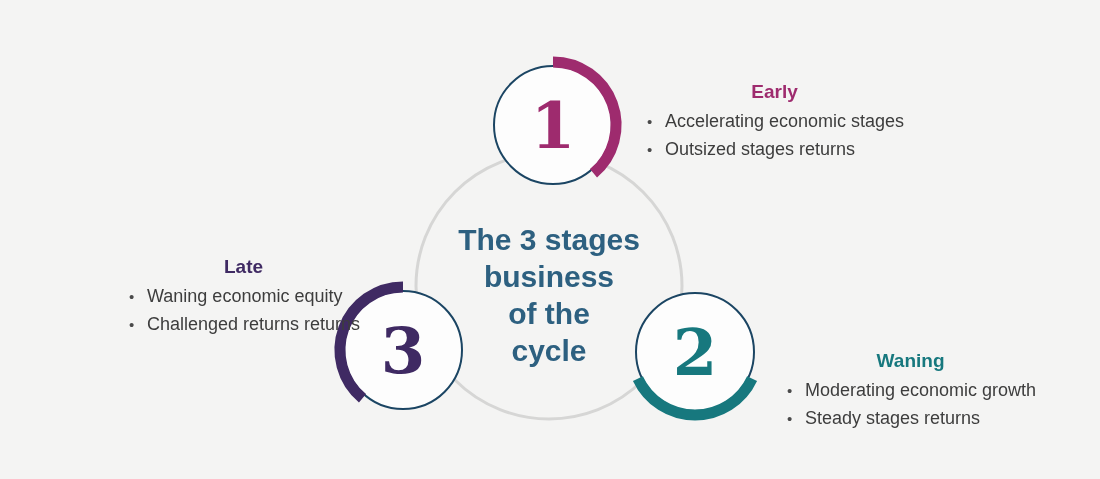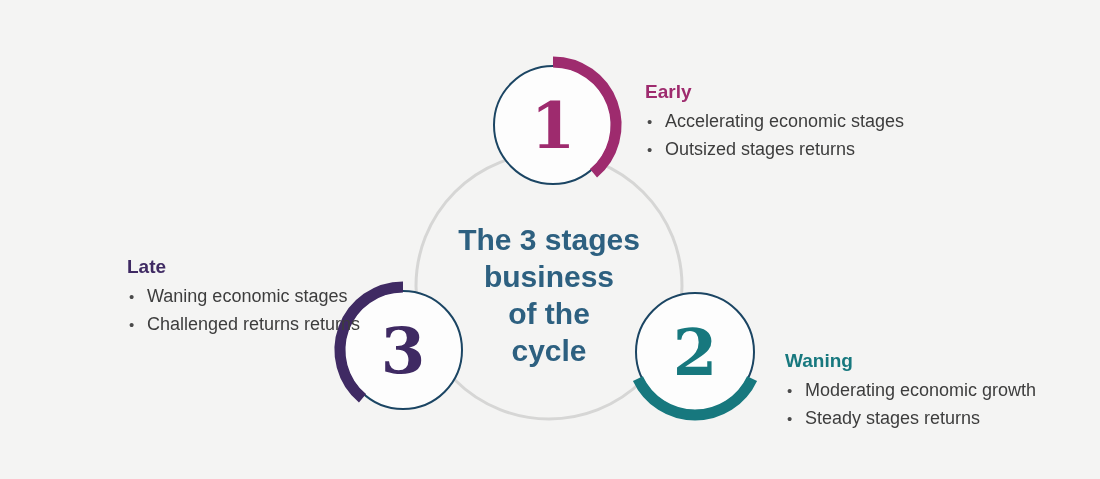--- a/index.html
+++ b/index.html
@@ -9,21 +9,21 @@
     background:#f4f4f3;overflow:hidden;
   }
   .diagram-svg{position:absolute;left:0;top:0;}
   .circle-number{
     font-family:"DejaVu Serif",serif;
     font-weight:bold;
     font-size:64px;
   }
   .stage-block{position:absolute;}
   .stage-label{
-    font-size:19px;font-weight:bold;line-height:22px;margin-bottom:5px;
+    font-size:19px;font-weight:bold;line-height:22px;margin-bottom:5px;text-align:center;
   }
   .bullet-row{display:flex;align-items:flex-start;line-height:27.5px;}
   .bullet-dot{
     font-size:15px;color:#4a4a4a;width:18px;flex:0 0 18px;
     text-align:left;padding-left:2px;
   }
   .bullet-text{font-size:18px;color:#3d3d3d;white-space:nowrap;}
   .center-title{
     position:absolute;left:389px;top:221px;width:320px;
     text-align:center;font-size:30px;line-height:37px;font-weight:700;
@@ -88,21 +88,21 @@
     <div class="bullet-row">
       <span class="bullet-dot">•</span>
       <span class="bullet-text">Steady stages returns</span>
     </div>
   </div>
 
   <div class="stage-block block-late">
     <div class="stage-label" style="color: rgb(63, 42, 99);">Late</div>
     <div class="bullet-row">
       <span class="bullet-dot">•</span>
-      <span class="bullet-text">Waning economic stages</span>
+      <span class="bullet-text">Waning economic equity</span>
     </div>
     <div class="bullet-row">
       <span class="bullet-dot">•</span>
       <span class="bullet-text">Challenged returns returns</span>
     </div>
   </div>
 
 </div>
 
 </body></html>

